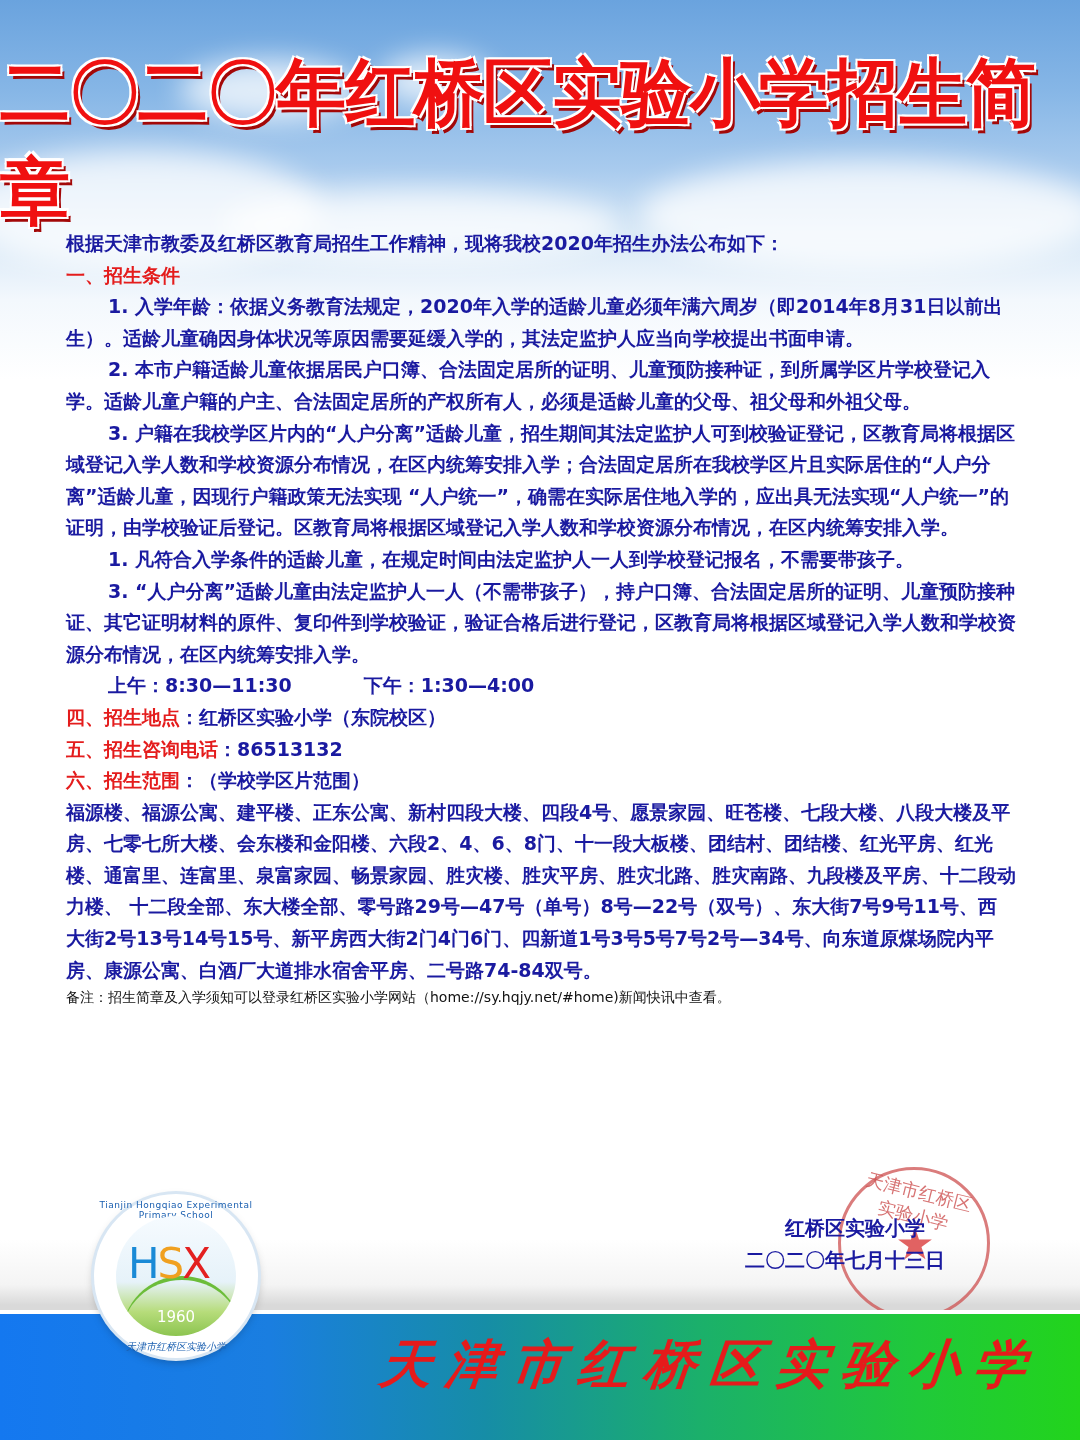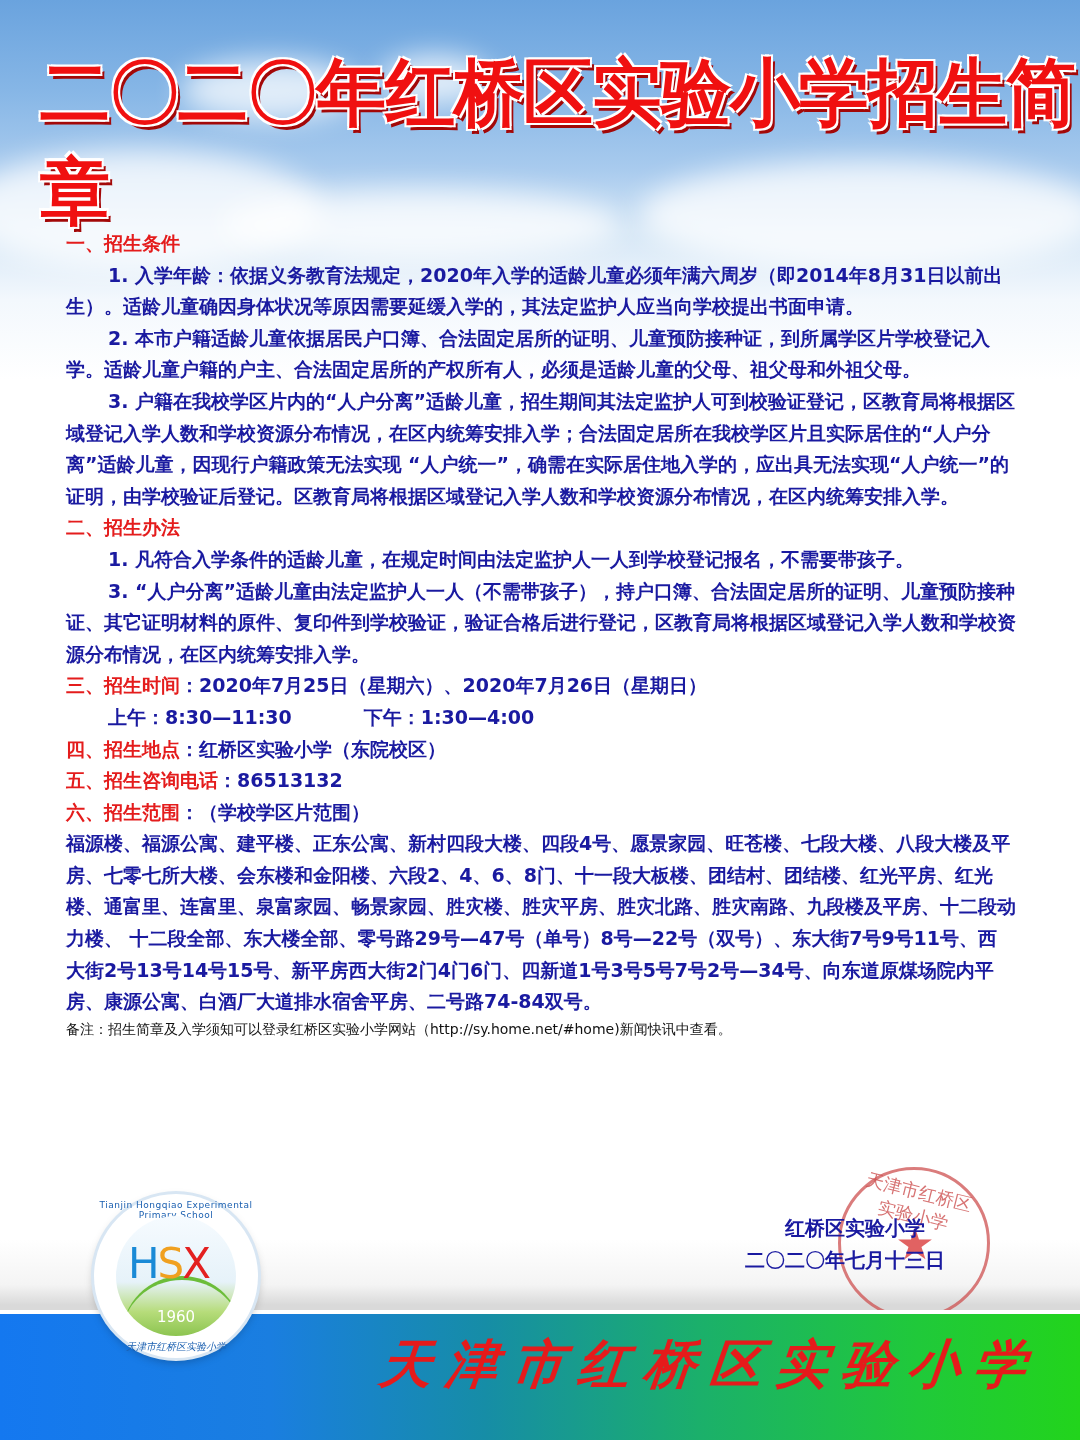--- a/index.html
+++ b/index.html
@@ -12,21 +12,21 @@
   .page {
     position: absolute; left: 0; top: 0; width: 1080px; height: 1440px;
     background: linear-gradient(180deg,
       #6aa3de 0px, #86b6e6 90px, #a9cbee 170px, #d4e6f6 230px,
       #f3f8fd 300px, #ffffff 380px, #ffffff 1240px, #f4f4f4 1285px, #d9d9d9 1305px);
   }
   
   .cloud { position: absolute; border-radius: 50%; background: rgba(255,255,255,0.75); filter: blur(14px); }
   .header {
     position: absolute; left: 0; top: 88px; width: 1080px; height: 110px;
-    display: flex; align-items: center; justify-content: center; padding-left: 40px;
+    display: flex; align-items: center; justify-content: center;
   }
   .title {
     font-family: "DejaVu Sans", sans-serif;
     font-weight: bold; font-size: 70px; letter-spacing: -1px;
     color: #f01010;
     text-shadow: 2px 2px 0 #ffffff, -2px -2px 0 #ffffff, 2px -2px 0 #ffffff, -2px 2px 0 #ffffff, 4px 5px 0 #a30808;
     transform: scaleY(1.05);
   }
   .content {
     position: absolute; left: 66px; top: 228px; width: 950px;
@@ -112,49 +112,46 @@
   <div class="cloud" style="left:380px;top:55px;width:110px;height:50px;"></div>
   <div class="cloud" style="left:640px;top:160px;width:460px;height:110px;"></div>
   <div class="cloud" style="left:220px;top:190px;width:400px;height:70px;"></div>
 </div>
 
 <div class="header">
   <div class="title">二〇二〇年红桥区实验小学招生简章</div>
 </div>
 
 <div class="content">
+  <p>根据天津市教委及红桥区教育局招生工作精神，现将我校2020年招生办法公布如下：</p>
 
   <p class="sec">一、招生条件</p>
   <p class="indent">1. 入学年龄：依据义务教育法规定，2020年入学的适龄儿童必须年满六周岁（即2014年8月31日以前出生）。适龄儿童确因身体状况等原因需要延缓入学的，其法定监护人应当向学校提出书面申请。</p>
   <p class="indent">2. 本市户籍适龄儿童依据居民户口簿、合法固定居所的证明、儿童预防接种证，到所属学区片学校登记入学。适龄儿童户籍的户主、合法固定居所的产权所有人，必须是适龄儿童的父母、祖父母和外祖父母。</p>
   <p class="indent">3. 户籍在我校学区片内的“人户分离”适龄儿童，招生期间其法定监护人可到校验证登记，区教育局将根据区域登记入学人数和学校资源分布情况，在区内统筹安排入学；合法固定居所在我校学区片且实际居住的“人户分离”适龄儿童，因现行户籍政策无法实现 “人户统一”，确需在实际居住地入学的，应出具无法实现“人户统一”的证明，由学校验证后登记。区教育局将根据区域登记入学人数和学校资源分布情况，在区内统筹安排入学。</p>
 
-  <p class="sec">二、招生办法</p>
   <p class="indent">1. 凡符合入学条件的适龄儿童，在规定时间由法定监护人一人到学校登记报名，不需要带孩子。</p>
   <p class="indent">3. “人户分离”适龄儿童由法定监护人一人（不需带孩子），持户口簿、合法固定居所的证明、儿童预防接种证、其它证明材料的原件、复印件到学校验证，验证合格后进行登记，区教育局将根据区域登记入学人数和学校资源分布情况，在区内统筹安排入学。</p>
 
-  <p>
-    <span class="sec-inline">三、招生时间</span><span>：2020年7月25日（星期六）、2020年7月26日（星期日）</span>
-  </p>
   <p class="times">
     <span>上午：8:30—11:30</span><span class="gap"></span><span>下午：1:30—4:00</span>
   </p>
 
   <p>
     <span class="sec-inline">四、招生地点</span><span>：红桥区实验小学（东院校区）</span>
   </p>
   <p>
     <span class="sec-inline">五、招生咨询电话</span><span>：86513132</span>
   </p>
   <p>
     <span class="sec-inline">六、招生范围</span><span>：（学校学区片范围）</span>
   </p>
   <p>福源楼、福源公寓、建平楼、正东公寓、新村四段大楼、四段4号、愿景家园、旺苍楼、七段大楼、八段大楼及平房、七零七所大楼、会东楼和金阳楼、六段2、4、6、8门、十一段大板楼、团结村、团结楼、红光平房、红光楼、通富里、连富里、泉富家园、畅景家园、胜灾楼、胜灾平房、胜灾北路、胜灾南路、九段楼及平房、十二段动力楼、 十二段全部、东大楼全部、零号路29号—47号（单号）8号—22号（双号）、东大街7号9号11号、西大街2号13号14号15号、新平房西大街2门4门6门、四新道1号3号5号7号2号—34号、向东道原煤场院内平房、康源公寓、白酒厂大道排水宿舍平房、二号路74-84双号。</p>
 
-  <p class="note">备注：招生简章及入学须知可以登录红桥区实验小学网站（http://sy.home.net/#home)新闻快讯中查看。</p>
+  <p class="note">备注：招生简章及入学须知可以登录红桥区实验小学网站（home://sy.hqjy.net/#home)新闻快讯中查看。</p>
 </div>
 
 <div class="seal">
   <div class="seal-text">天津市红桥区实验小学</div>
   <div class="seal-star">★</div>
 </div>
 
 <div class="signature">
   <div class="name">红桥区实验小学</div>
   <div>二〇二〇年七月十三日</div>

